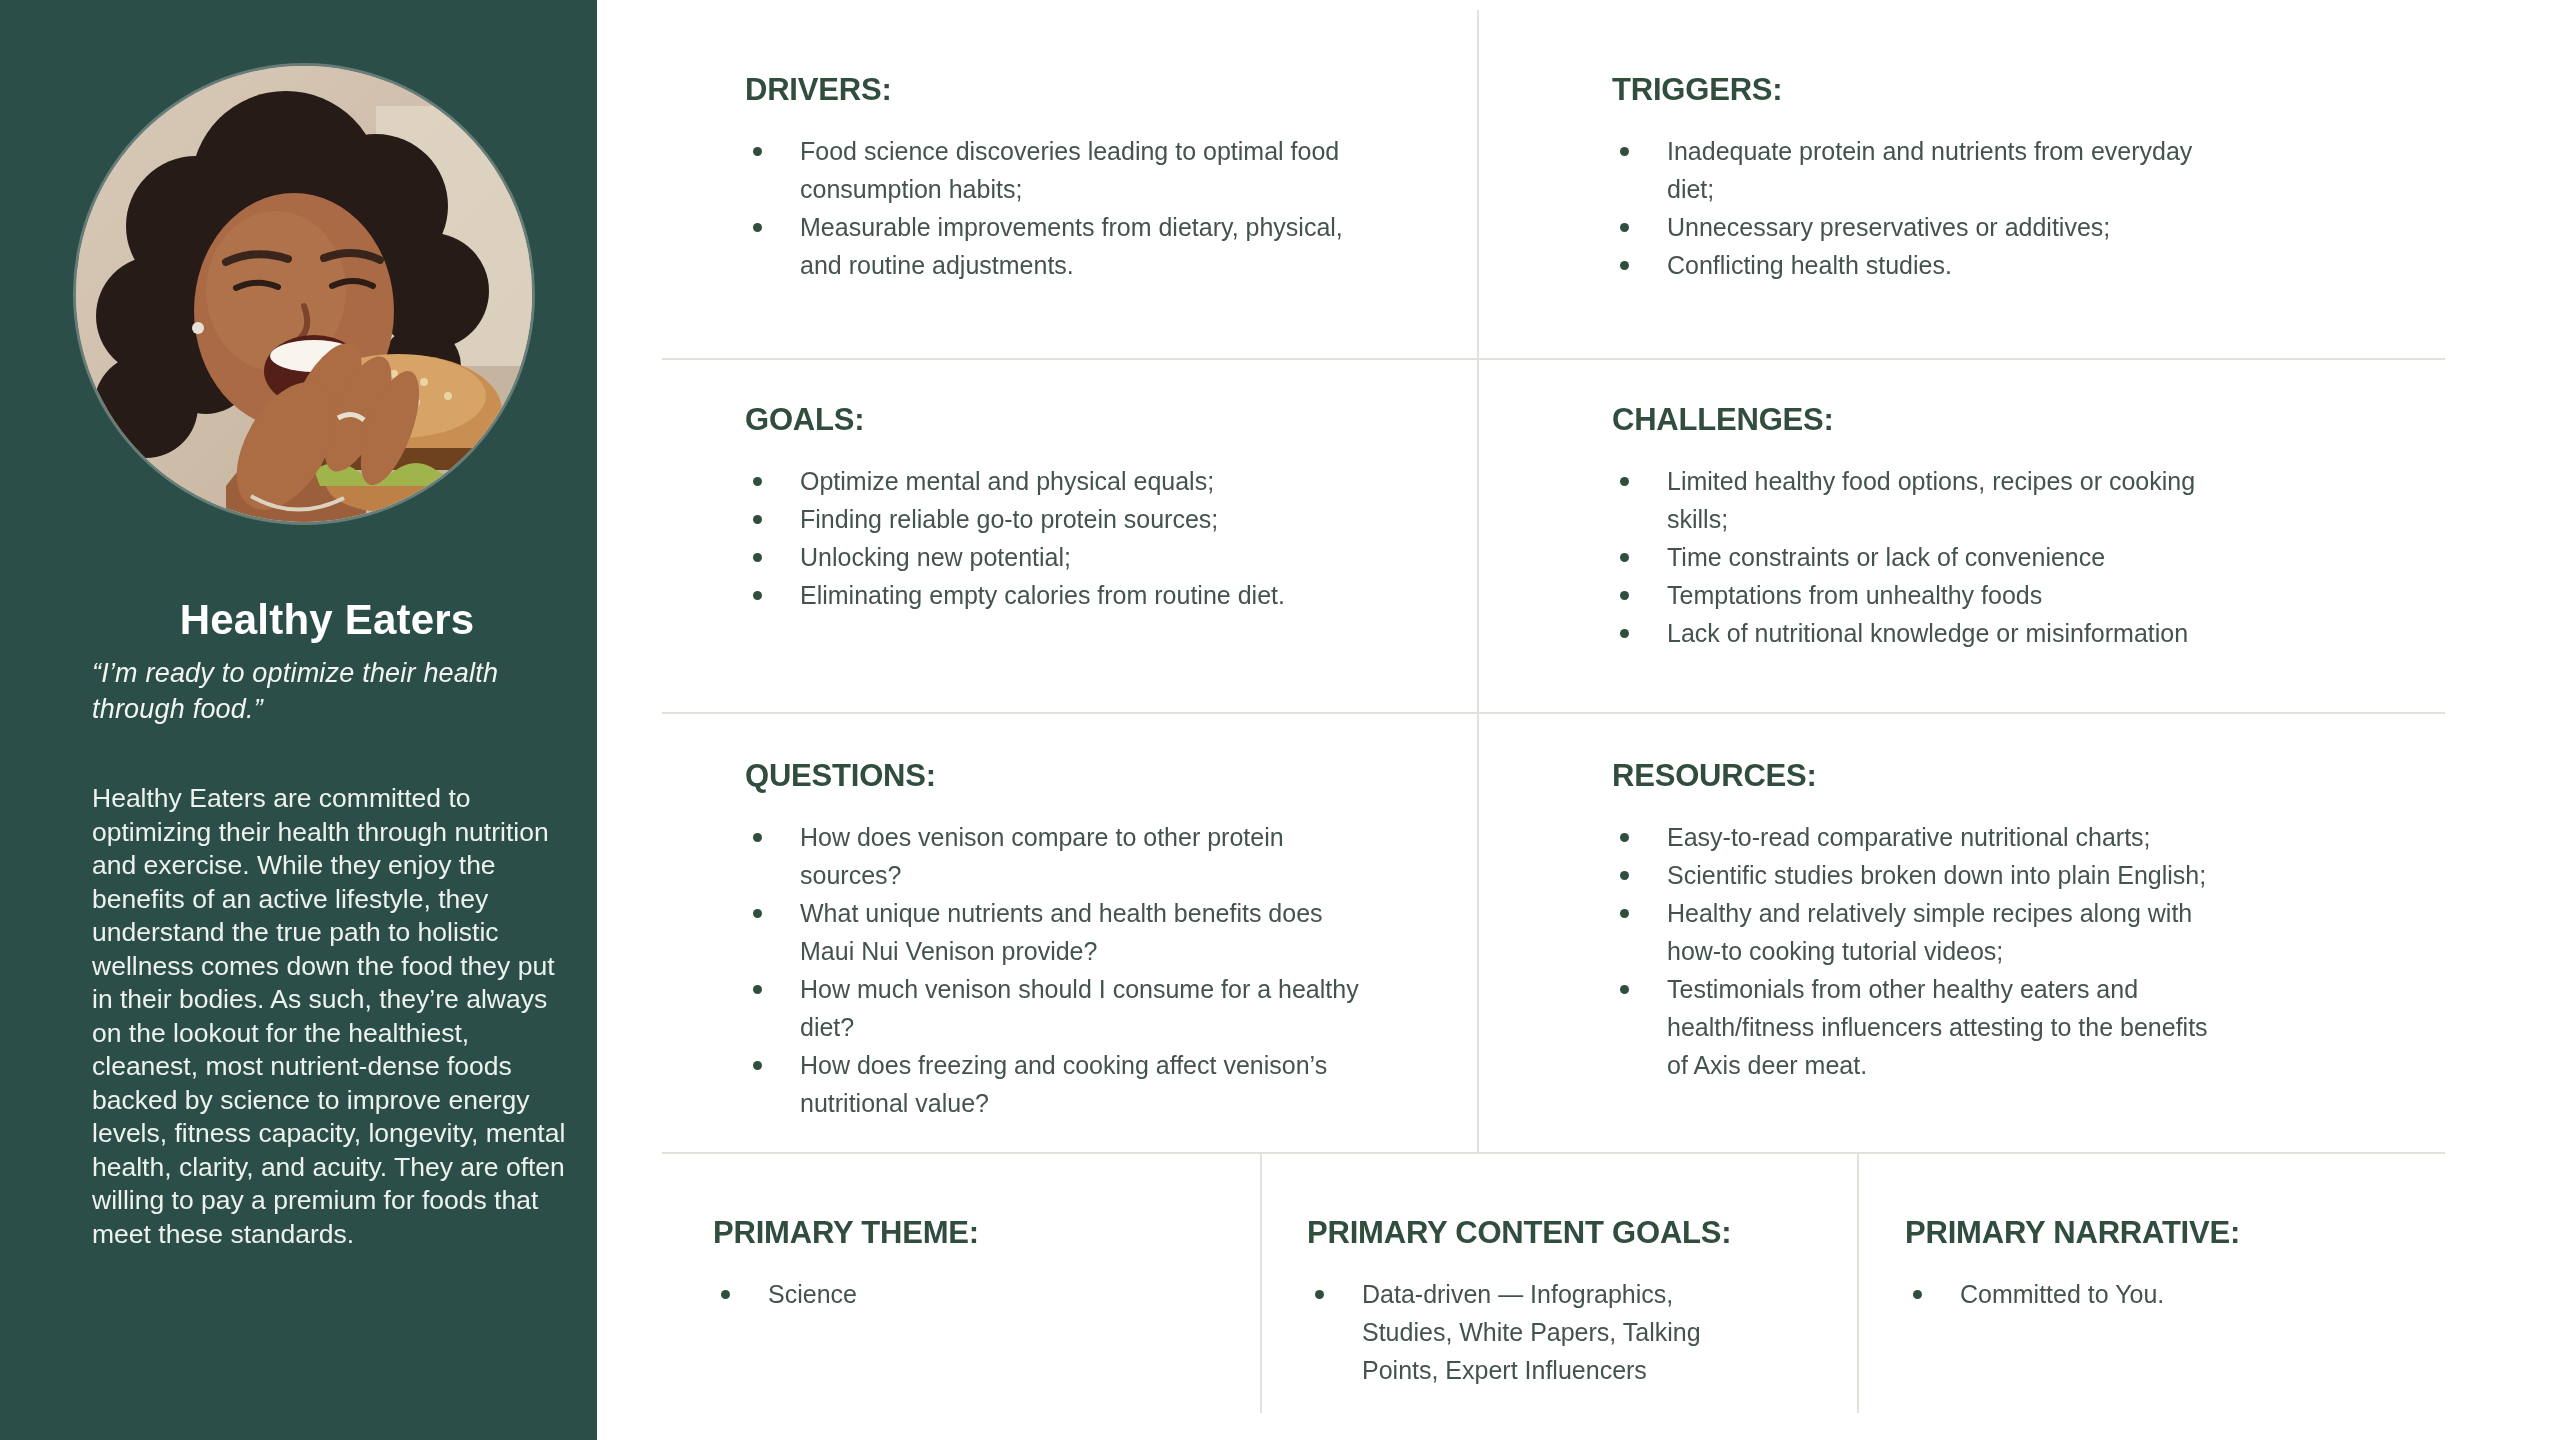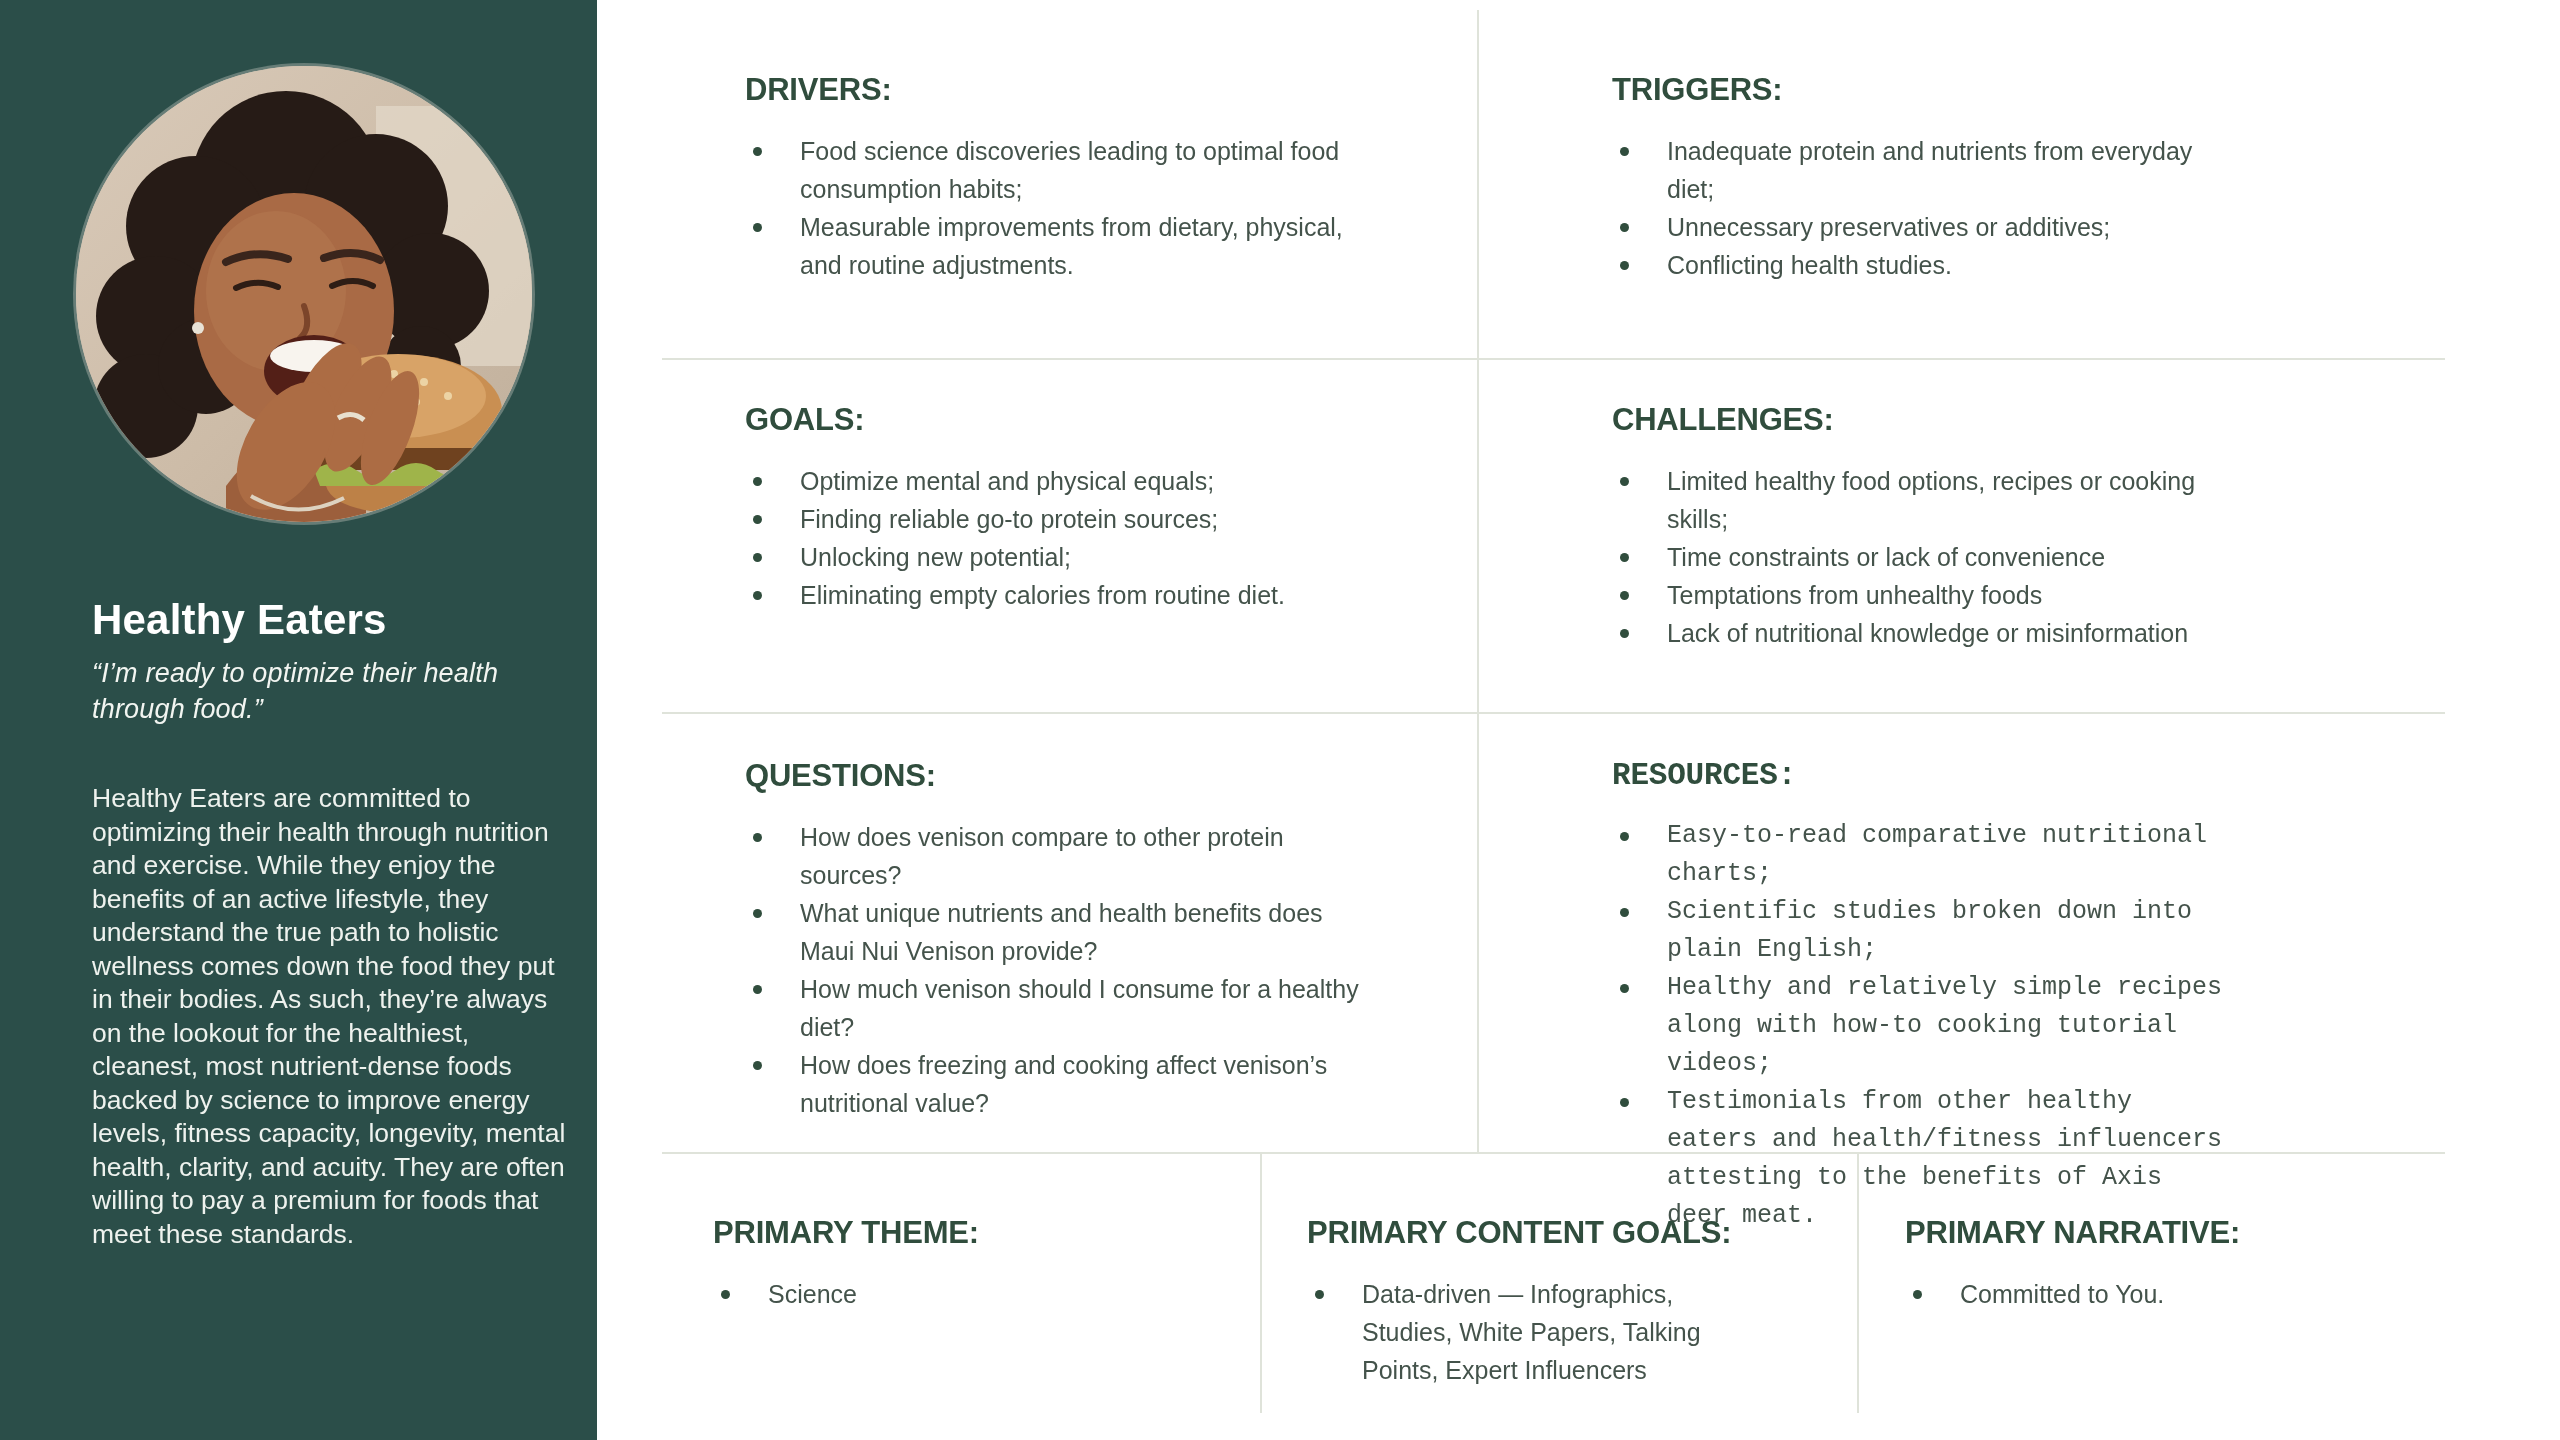--- a/index.html
+++ b/index.html
@@ -22,21 +22,21 @@
   }
   .photo-circle{
     position:absolute;left:76px;top:66px;width:456px;height:456px;
     border-radius:50%;overflow:hidden;
     box-shadow:0 0 0 3px rgba(215,215,205,.35);
     background:#d6c7b6;
   }
   .photo-circle svg{display:block;width:100%;height:100%;}
   .persona-name{
     position:absolute;left:92px;top:596px;width:470px;
-    font-size:42px;font-weight:bold;color:#ffffff;letter-spacing:.2px;
+    font-size:42px;font-weight:bold;color:#ffffff;letter-spacing:.2px;text-align:center;
   }
   .persona-quote{
     position:absolute;left:92px;top:655px;width:445px;
     font-size:27px;font-style:italic;line-height:36px;color:var(--sidebar-text);
     letter-spacing:.2px;
   }
   .persona-desc{
     position:absolute;left:92px;top:782px;width:474px;
     font-size:26.5px;line-height:33.5px;color:#eef2ee;
   }
@@ -62,21 +62,21 @@
   }
   .section li::before{
     content:"";position:absolute;left:8px;top:15px;width:9px;height:9px;
     border-radius:50%;background:var(--heading);
   }
   .sec-drivers  {left:745px; top:72px;  width:680px;}
   .sec-triggers {left:1612px;top:72px;  width:700px;}
   .sec-goals    {left:745px; top:402px; width:680px;}
   .sec-challenges{left:1612px;top:402px;width:700px;}
   .sec-questions{left:745px; top:758px; width:680px;}
-  .sec-resources{left:1612px;top:758px; width:700px;font-family:Liberation Mono, monospace;}
+  .sec-resources{left:1612px;top:758px; width:700px;}
   .sec-theme    {left:713px; top:1215px;width:500px;}
   .sec-content  {left:1307px;top:1215px;width:500px;}
   .sec-narrative{left:1905px;top:1215px;width:560px;}
   .sec-content li{max-width:400px;}
   .sec-theme li,.sec-narrative li{max-width:440px;}
 </style>
 </head>
 <body>
 
 <aside class="sidebar">

